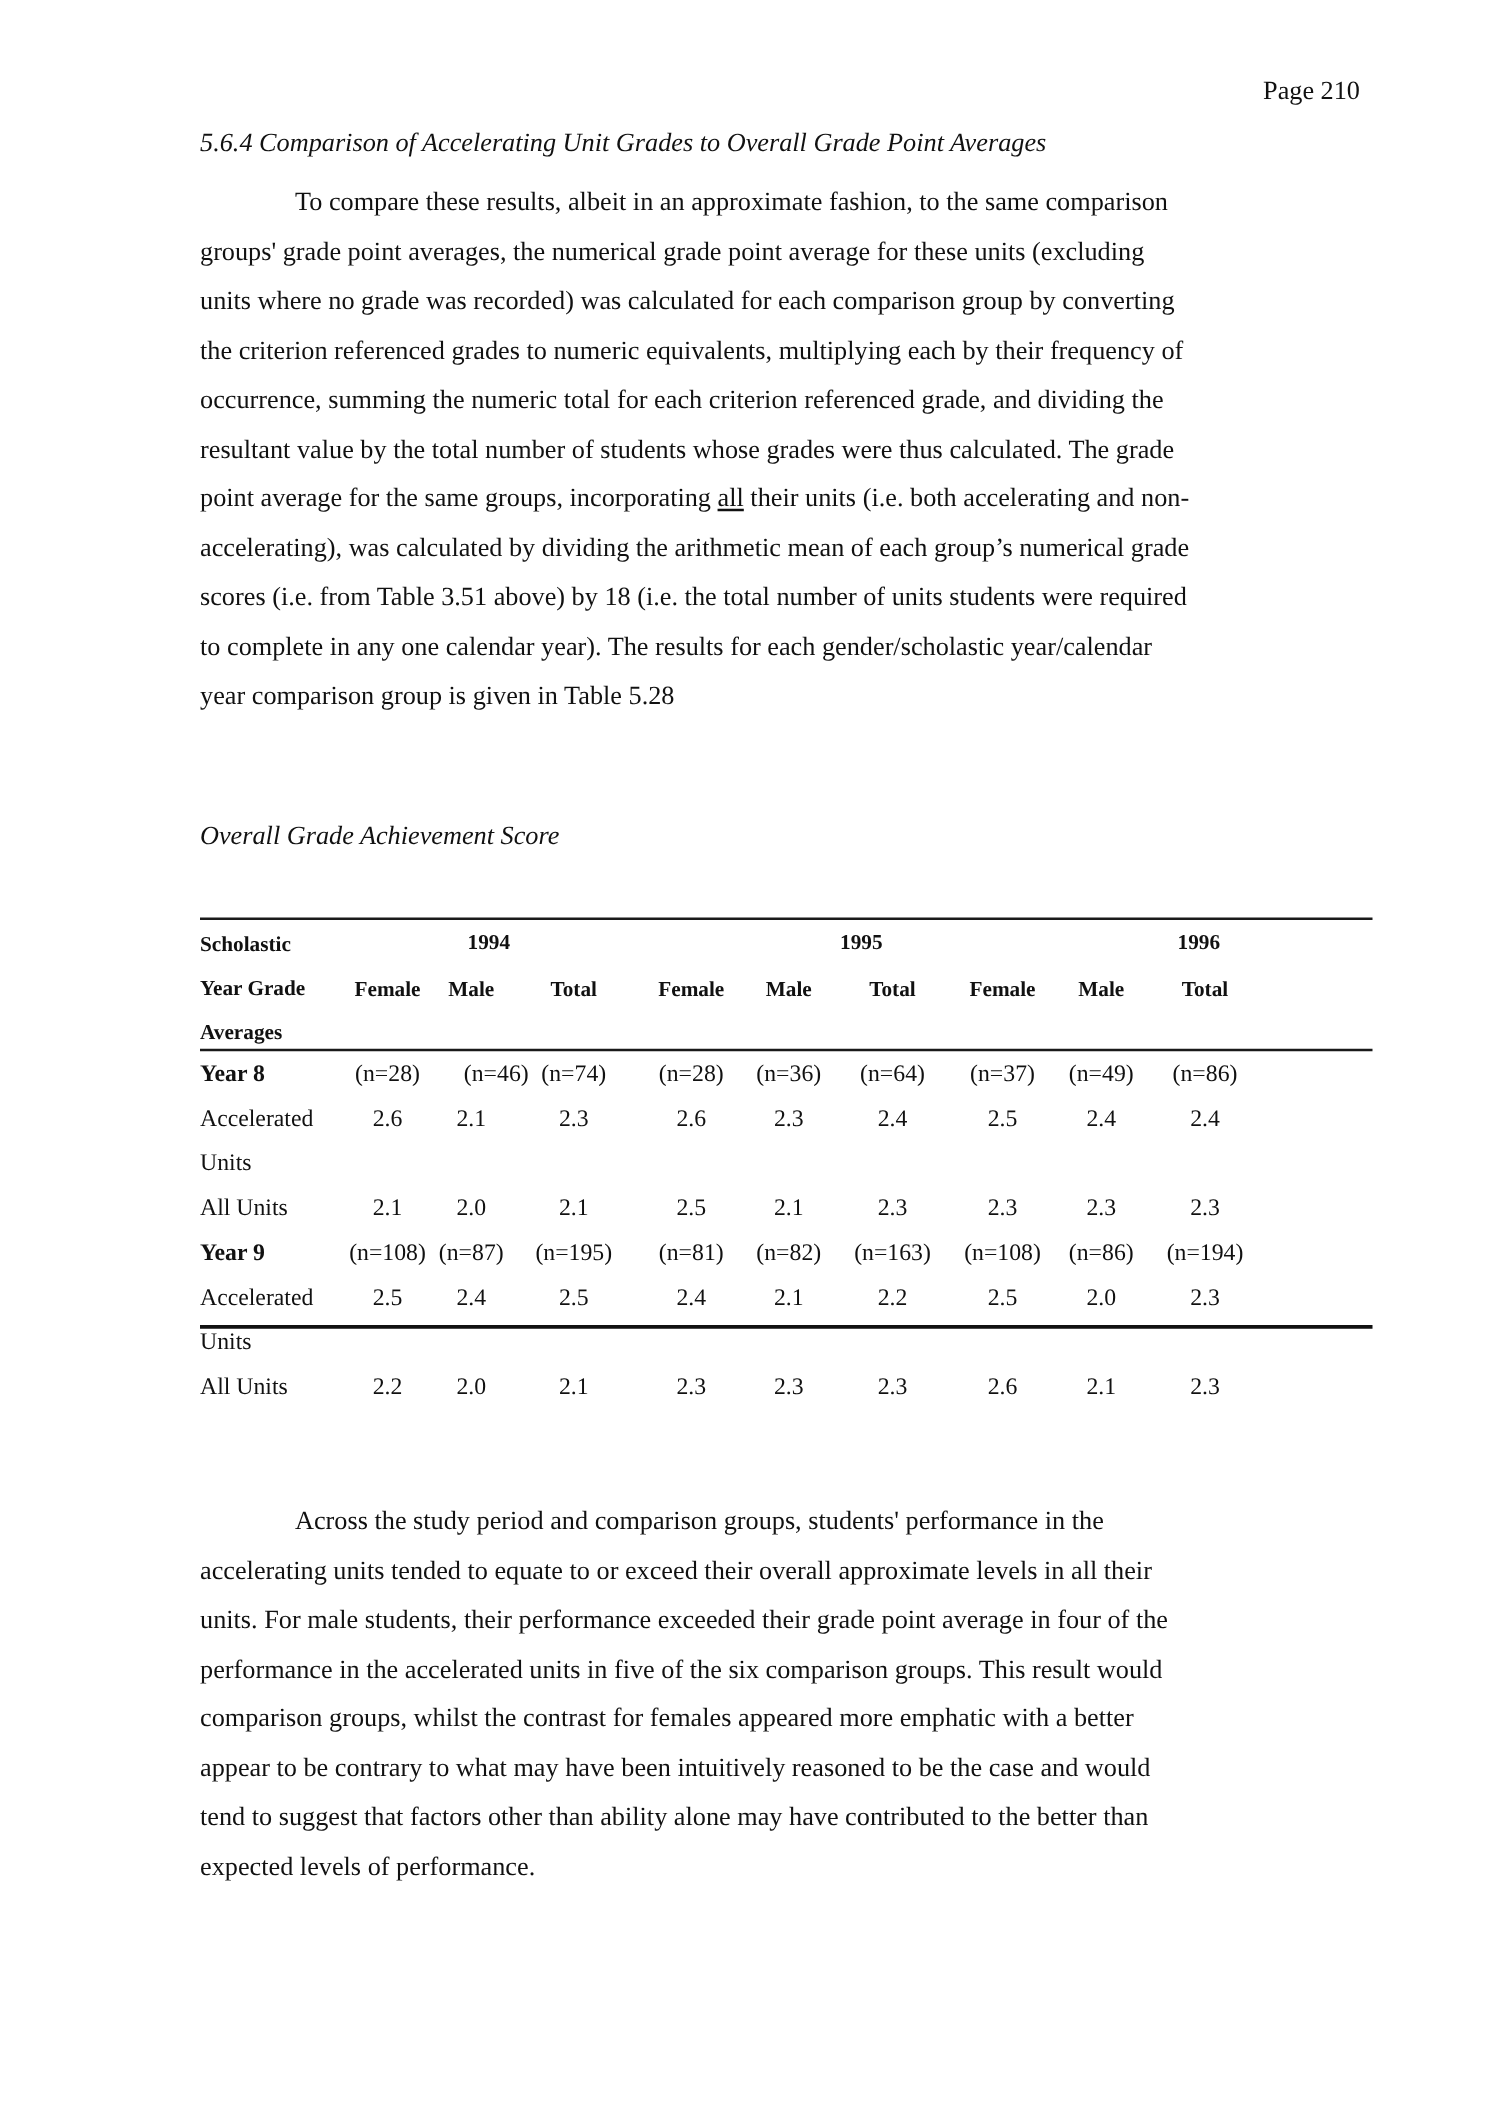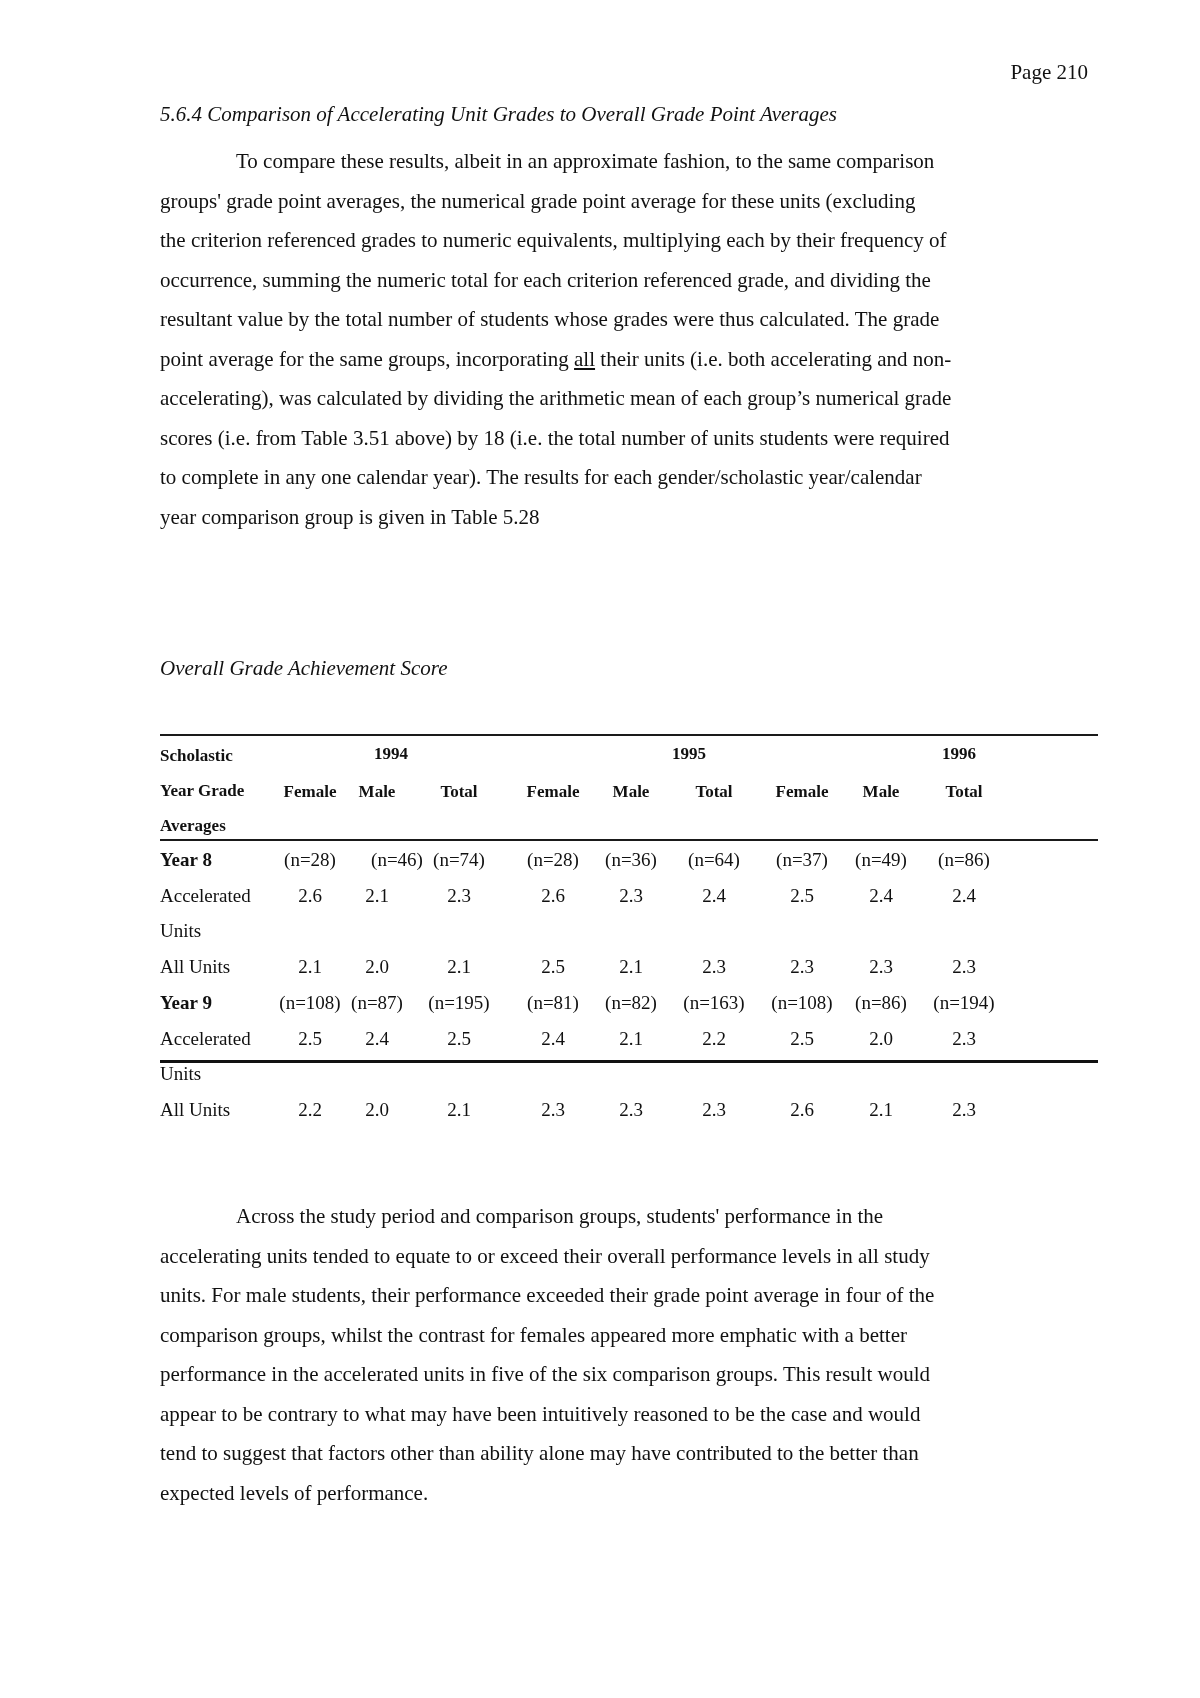--- a/index.html
+++ b/index.html
@@ -51,20 +51,21 @@
 </head>
 <body>
 
 <div class="page-number">Page 210</div>
 
 <div class="section-heading">5.6.4 Comparison of Accelerating Unit Grades to Overall Grade Point Averages</div>
 
 <div id="para1" class="para">
   <span class="line indent">To compare these results, albeit in an approximate fashion, to the same comparison</span>
   <span class="line">groups' grade point averages, the numerical grade point average for these units (excluding</span>
+  <span class="line">units where no grade was recorded) was calculated for each comparison group by converting</span>
   <span class="line">the criterion referenced grades to numeric equivalents, multiplying each by their frequency of</span>
   <span class="line">occurrence, summing the numeric total for each criterion referenced grade, and dividing the</span>
   <span class="line">resultant value by the total number of students whose grades were thus calculated. The grade</span>
   <span class="line"><span>point average for the same groups, incorporating </span><u>all</u><span> their units (i.e. both accelerating and non-</span></span>
   <span class="line">accelerating), was calculated by dividing the arithmetic mean of each group’s numerical grade</span>
   <span class="line">scores (i.e. from Table 3.51 above) by 18 (i.e. the total number of units students were required</span>
   <span class="line">to complete in any one calendar year). The results for each gender/scholastic year/calendar</span>
   <span class="line">year comparison group is given in Table 5.28</span>
 </div>
 
@@ -153,20 +154,20 @@
     <div class="cell " style="left: 393px; top: 365px;">2.3</div>
     <div class="cell " style="left: 471px; top: 365px;">2.3</div>
     <div class="cell " style="left: 554px; top: 365px;">2.3</div>
     <div class="cell " style="left: 642px; top: 365px;">2.6</div>
     <div class="cell " style="left: 721px; top: 365px;">2.1</div>
     <div class="cell " style="left: 804px; top: 365px;">2.3</div>
   </div>
 
 <div id="para2" class="para">
   <span class="line indent">Across the study period and comparison groups, students' performance in the</span>
-  <span class="line">accelerating units tended to equate to or exceed their overall performance levels in all study</span>
+  <span class="line">accelerating units tended to equate to or exceed their overall approximate levels in all their</span>
   <span class="line">units. For male students, their performance exceeded their grade point average in four of the</span>
+  <span class="line">performance in the accelerated units in five of the six comparison groups. This result would</span>
   <span class="line">comparison groups, whilst the contrast for females appeared more emphatic with a better</span>
-  <span class="line">performance in the accelerated units in five of the six comparison groups. This result would</span>
   <span class="line">appear to be contrary to what may have been intuitively reasoned to be the case and would</span>
   <span class="line">tend to suggest that factors other than ability alone may have contributed to the better than</span>
   <span class="line">expected levels of performance.</span>
 </div>
 
 </body></html>

